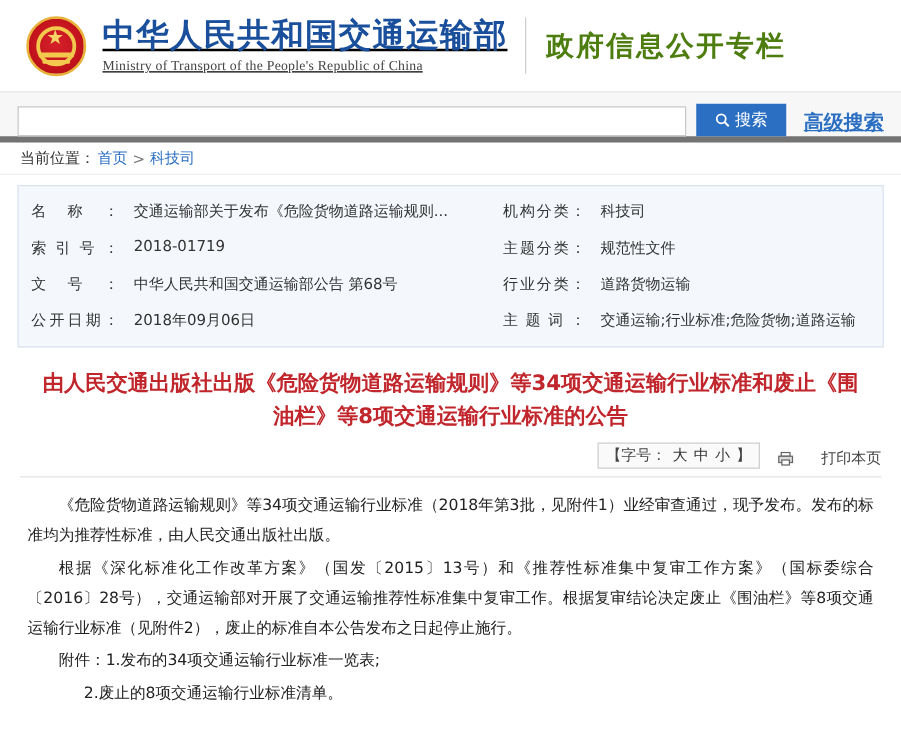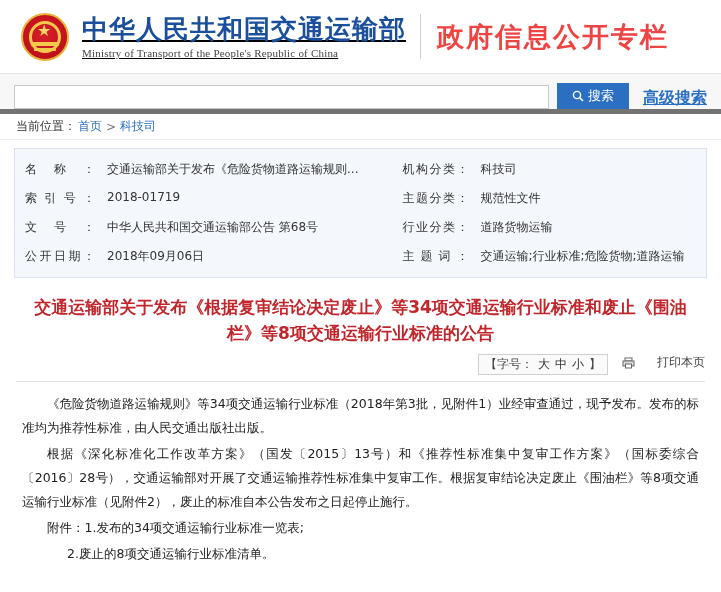--- a/index.html
+++ b/index.html
@@ -86,23 +86,23 @@
   }
   .title-en {
     font-family: "Liberation Serif", serif;
     font-size: 11px;
     color: #444;
     margin-top: 3px;
     letter-spacing: 0.2px;
   }
   .header-banner {
     font-family: "DejaVu Sans", sans-serif;
-    font-size: 27px;
+    font-size: 22px;
     font-weight: bold;
-    color: #ef4444;
+    color: #4d7c0f;
     letter-spacing: 2px;
   }
 
   
   .searchbar {
     height: 40px;
     background: #f7f7f7;
     border-bottom: 5px solid #737373;
     display: flex;
     align-items: flex-end;
@@ -199,21 +199,21 @@
     font-weight: bold;
     color: #c0262b;
     line-height: 26px;
   }
 
   
   .tools {
     margin: 8px 16px 0 16px;
     display: flex;
     justify-content: flex-end;
-    align-items: flex-start;
+    align-items: flex-end;
     font-family: "DejaVu Sans", sans-serif;
     font-size: 12px;
     color: #444;
     padding-bottom: 6px;
     border-bottom: 1px solid #e2e2e2;
   }
   .fontsize-box {
     border: 1px solid #cfcfcf;
     background: #fafafa;
     padding: 1px 6px;
@@ -321,21 +321,21 @@
           <td class="k">公开日期：</td>
           <td class="v">2018年09月06日</td>
           <td class="col-gap"></td>
           <td class="k k2">主题词：</td>
           <td class="v">交通运输;行业标准;危险货物;道路运输</td>
         </tr>
       </tbody>
     </table>
   </div>
 
-  <div class="art-title">交通运输部关于发布《根据复审结论决定废止》等34项交通运输行业标准和废止《围油栏》等8项交通运输行业标准的公告</div>
+  <div class="art-title">由人民交通出版社出版《危险货物道路运输规则》等34项交通运输行业标准和废止《围油栏》等8项交通运输行业标准的公告</div>
 
   <div class="tools">
     <div class="fontsize-box">
       <span>【字号：</span>
       <span class="fs">大</span>
       <span class="fs">中</span>
       <span class="fs">小</span>
       <span>】</span>
     </div>
     <div class="print">

